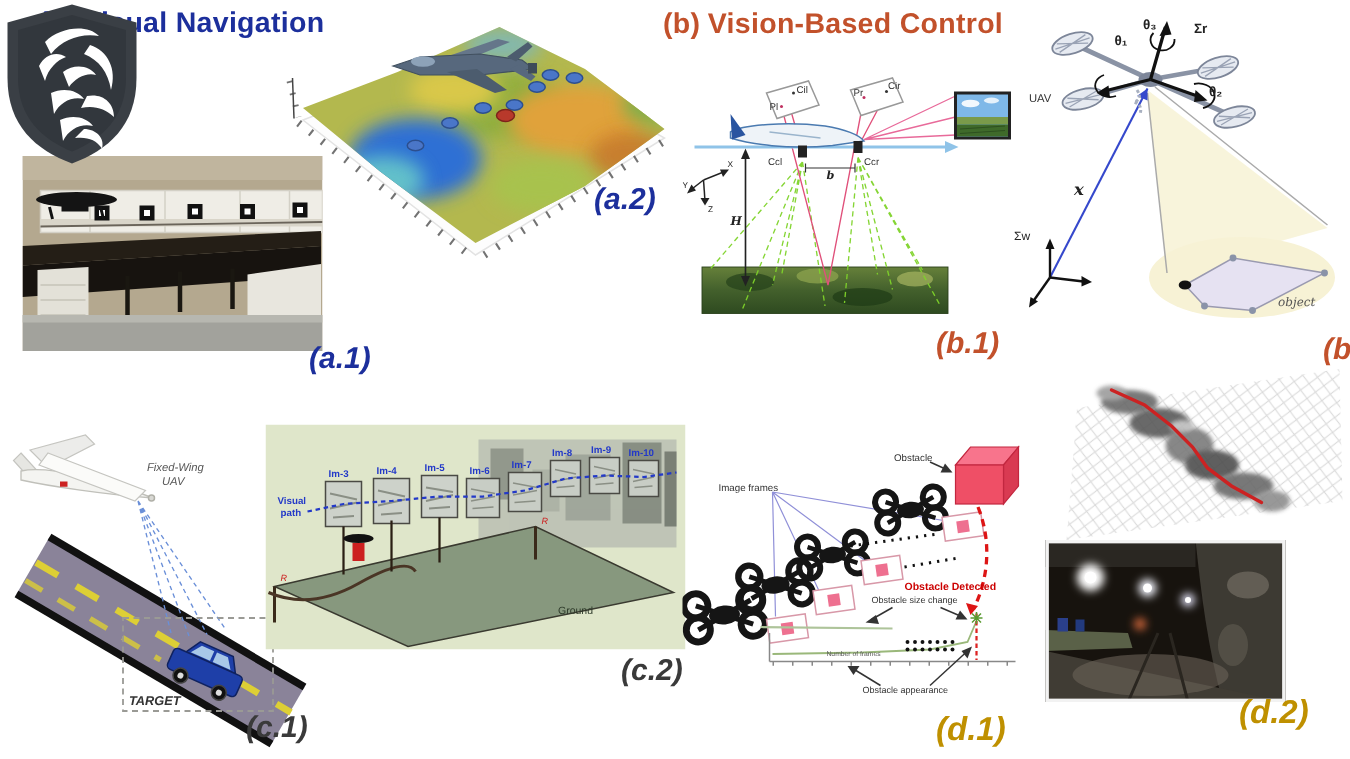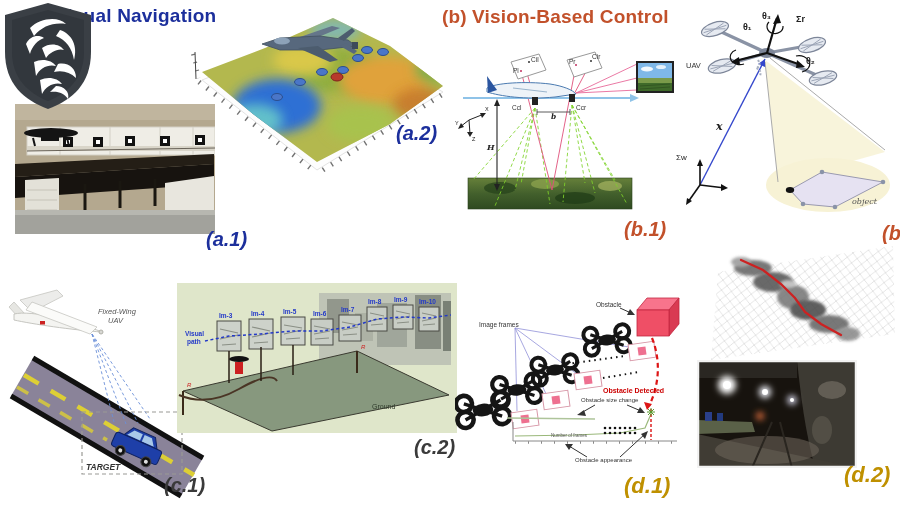--- a/index.html
+++ b/index.html
@@ -536,15 +536,15 @@
       <circle cx="30" cy="25" r="9" fill="#fff" filter="url(#blT)"></circle>
       <circle cx="30" cy="25" r="4" fill="#fff"></circle>
       <circle cx="68" cy="32" r="6" fill="#f4f6ff" filter="url(#blT)"></circle>
       <circle cx="68" cy="32" r="3" fill="#fff"></circle>
       <circle cx="95" cy="40" r="4.5" fill="#e8e8ff" filter="url(#blT)"></circle>
       <circle cx="95" cy="40" r="2" fill="#fff"></circle>
       <circle cx="63" cy="56" r="4" fill="#d4683a" filter="url(#blT)"></circle>
     </g>
     <rect x="1" y="1" width="158" height="106" fill="none" stroke="#f2f2f2" stroke-width="2.5"></rect>
   </svg>
-  <div class="sub-label col-d" style="left:826px;top:462px;font-size:22px;margin-left:18px;">(d.2)</div>
+  <div class="sub-label col-d" style="left:826px;top:462px;font-size:22px;">(d.2)</div>
 
 </div>
 
 </body></html>

